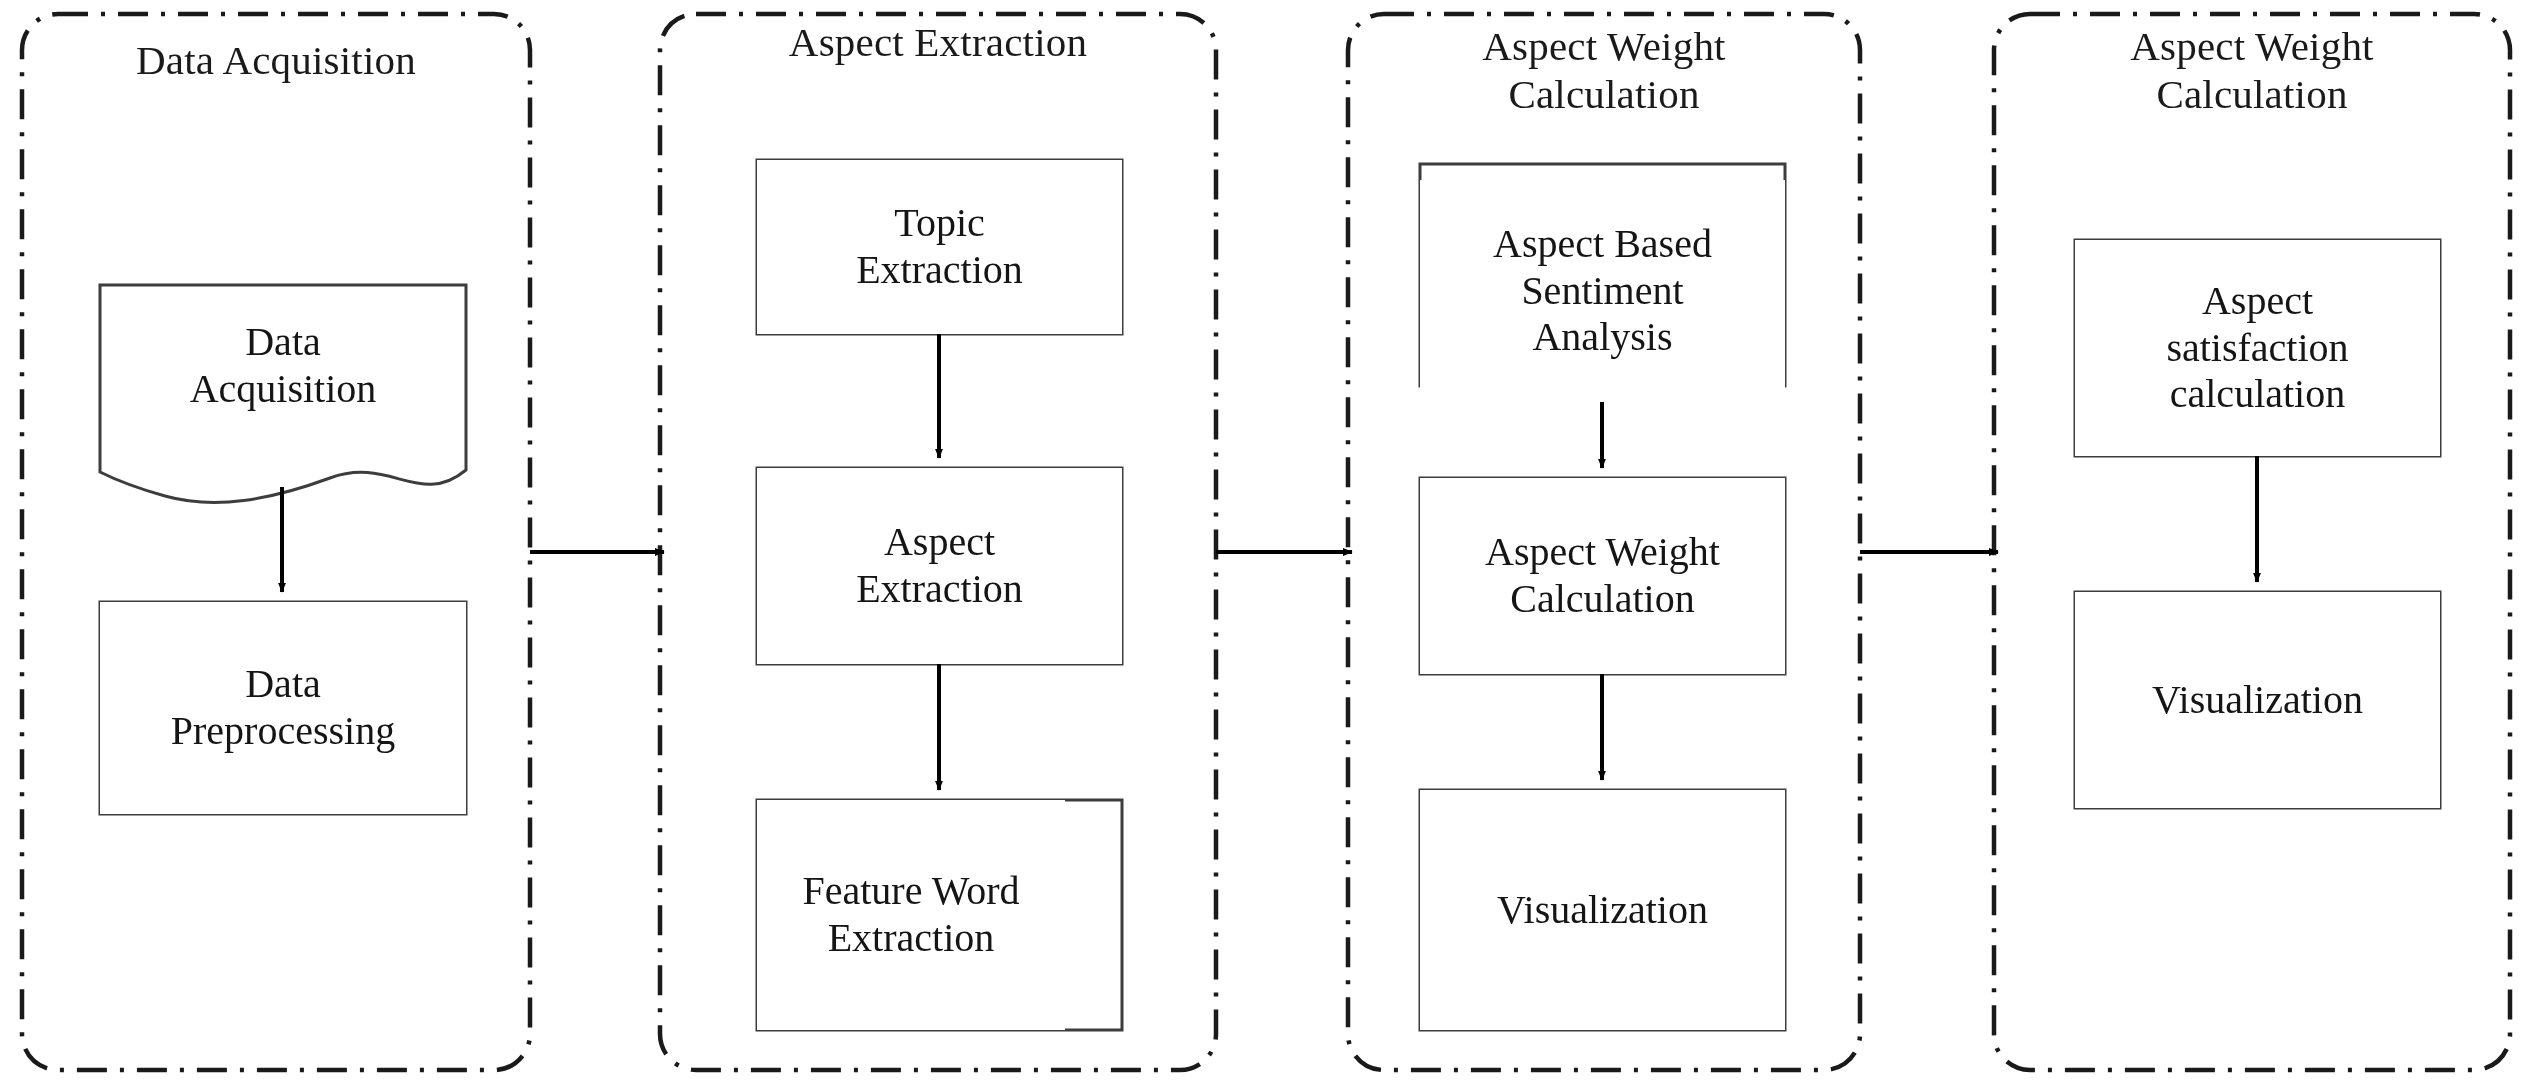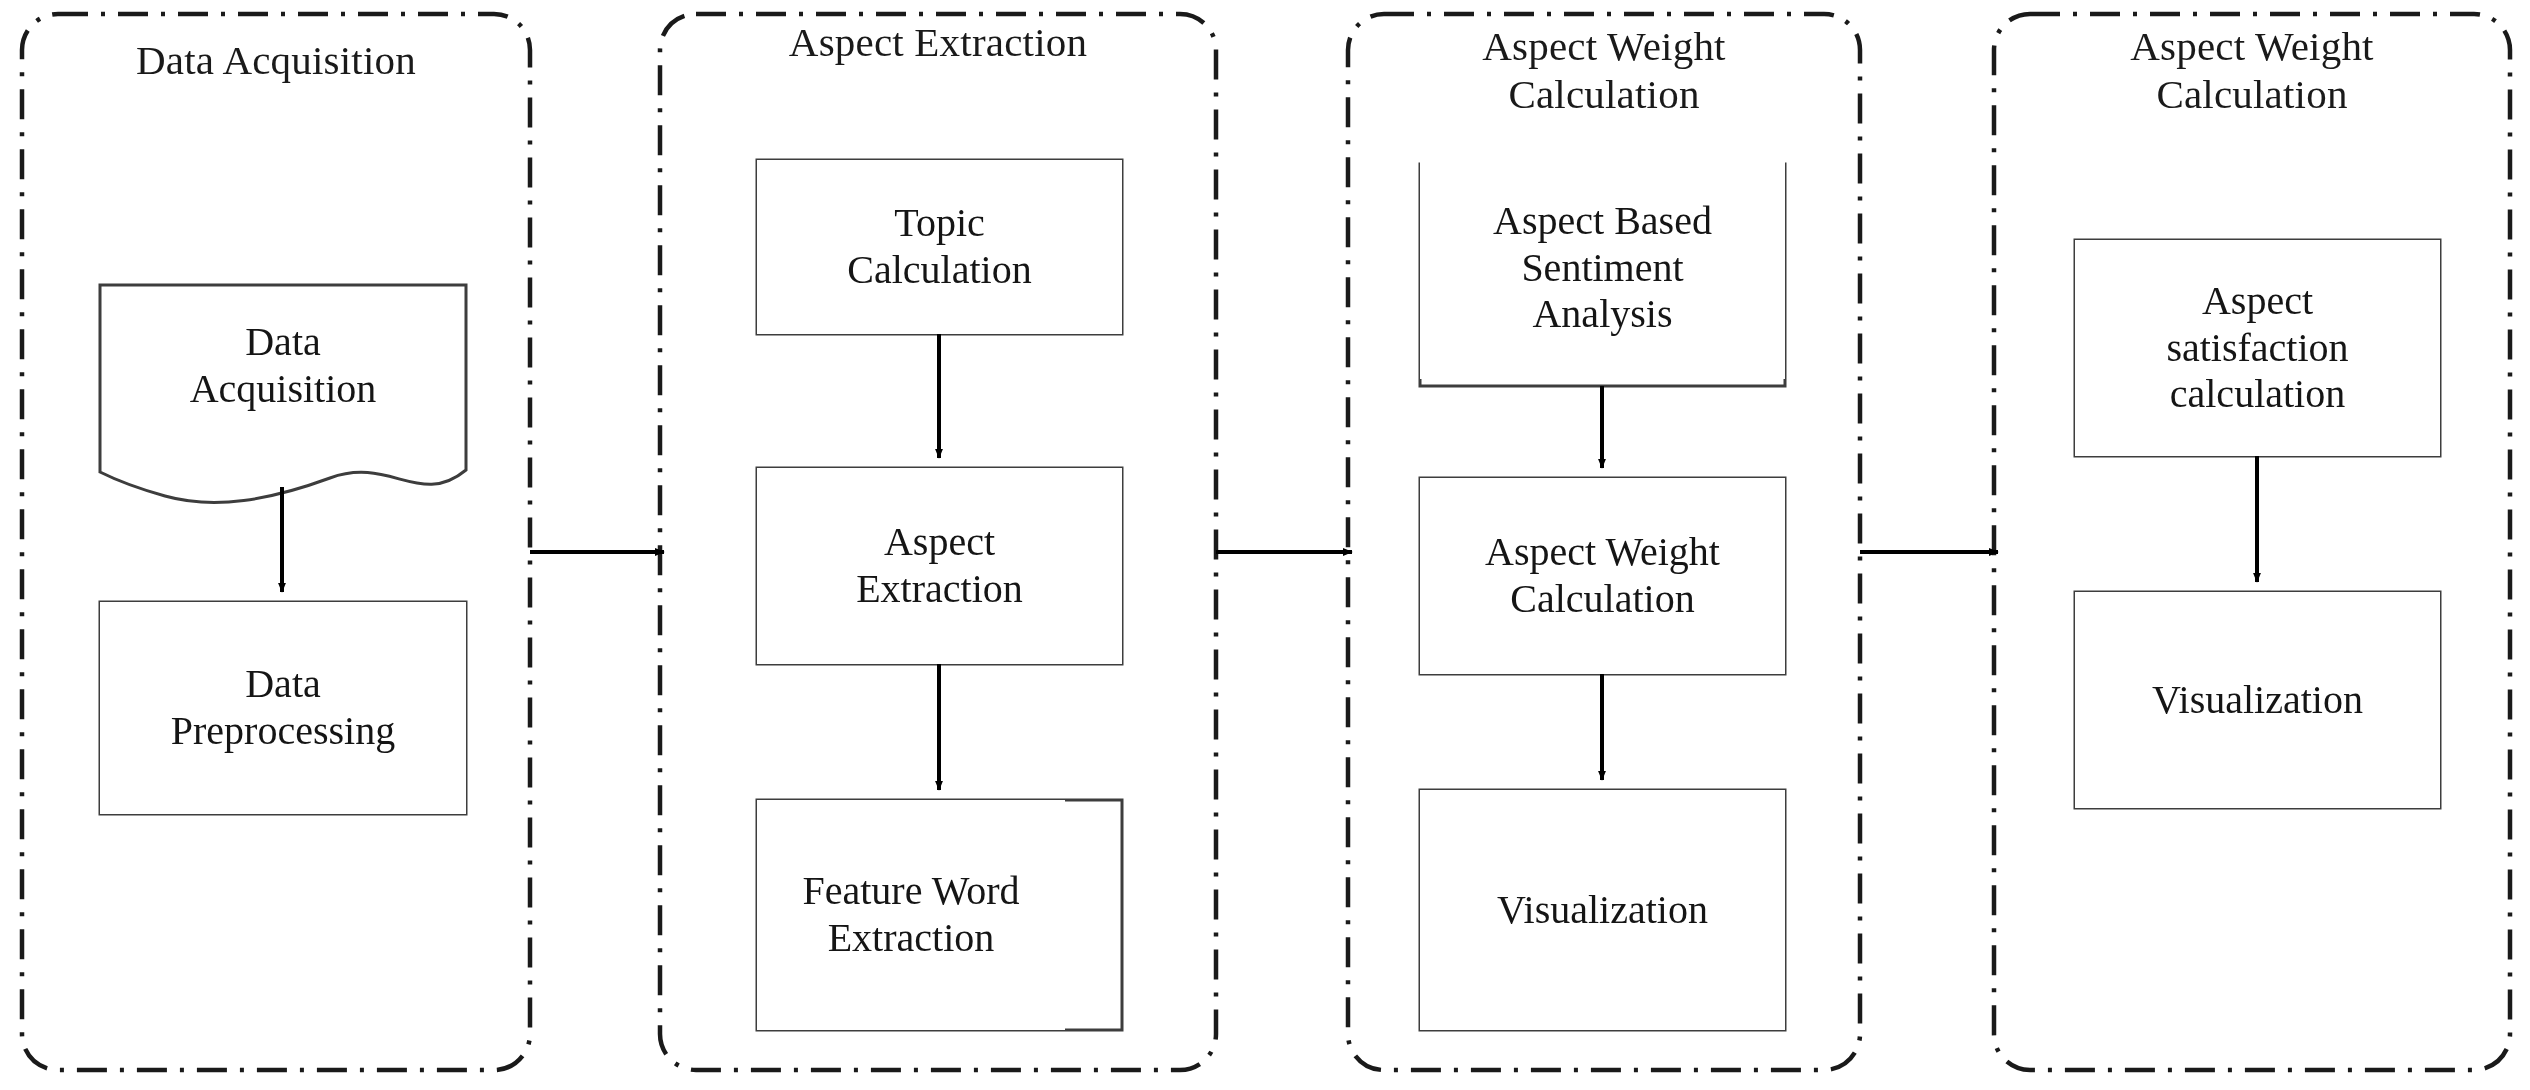--- a/index.html
+++ b/index.html
@@ -136,34 +136,34 @@
   </div>
 
   <div class="node-box" style="left:100px; top:602px; width:366px; height:212px; border:none;">Data
 Preprocessing</div>
 
   <div class="stage-panel" style="left:660px; top:14px; width:556px; height:1056px;"></div>
 
   <div class="stage-title" style="left:660px; width:556px; top:22px;">Aspect Extraction</div>
 
   <div class="node-box" style="left:757px; top:160px; width:365px; height:174px; border:none;">Topic
-Calculation</div>
+Extraction</div>
 
   <div class="node-box" style="left:757px; top:468px; width:365px; height:196px; border:none;">Aspect
 Extraction</div>
 
   <div class="node-box" style="left:757px; top:800px; width:308px; height:230px; border:none;">Feature Word
 Extraction</div>
 
   <div class="stage-panel" style="left:1348px; top:14px; width:512px; height:1056px;"></div>
 
   <div class="stage-title" style="left:1348px; width:512px; top:22px; line-height:1.18;">Aspect Weight
 Calculation</div>
 
-  <div class="node-box" style="left:1420px; top:157px; width:365px; height:222px; border:none;font-family:Liberation Serif, serif;">Aspect Based
+  <div class="node-box" style="left:1420px; top:180px; width:365px; height:222px; border:none;font-family:Liberation Serif, serif;">Aspect Based
 Sentiment
 Analysis</div>
 
   <div class="node-box" style="left:1420px; top:478px; width:365px; height:196px; border:none;">Aspect Weight
 Calculation</div>
 
   <div class="node-box" style="left:1420px; top:790px; width:365px; height:240px; border:none;">Visualization</div>
 
   <div class="stage-panel" style="left:1994px; top:14px; width:516px; height:1056px;"></div>
 

